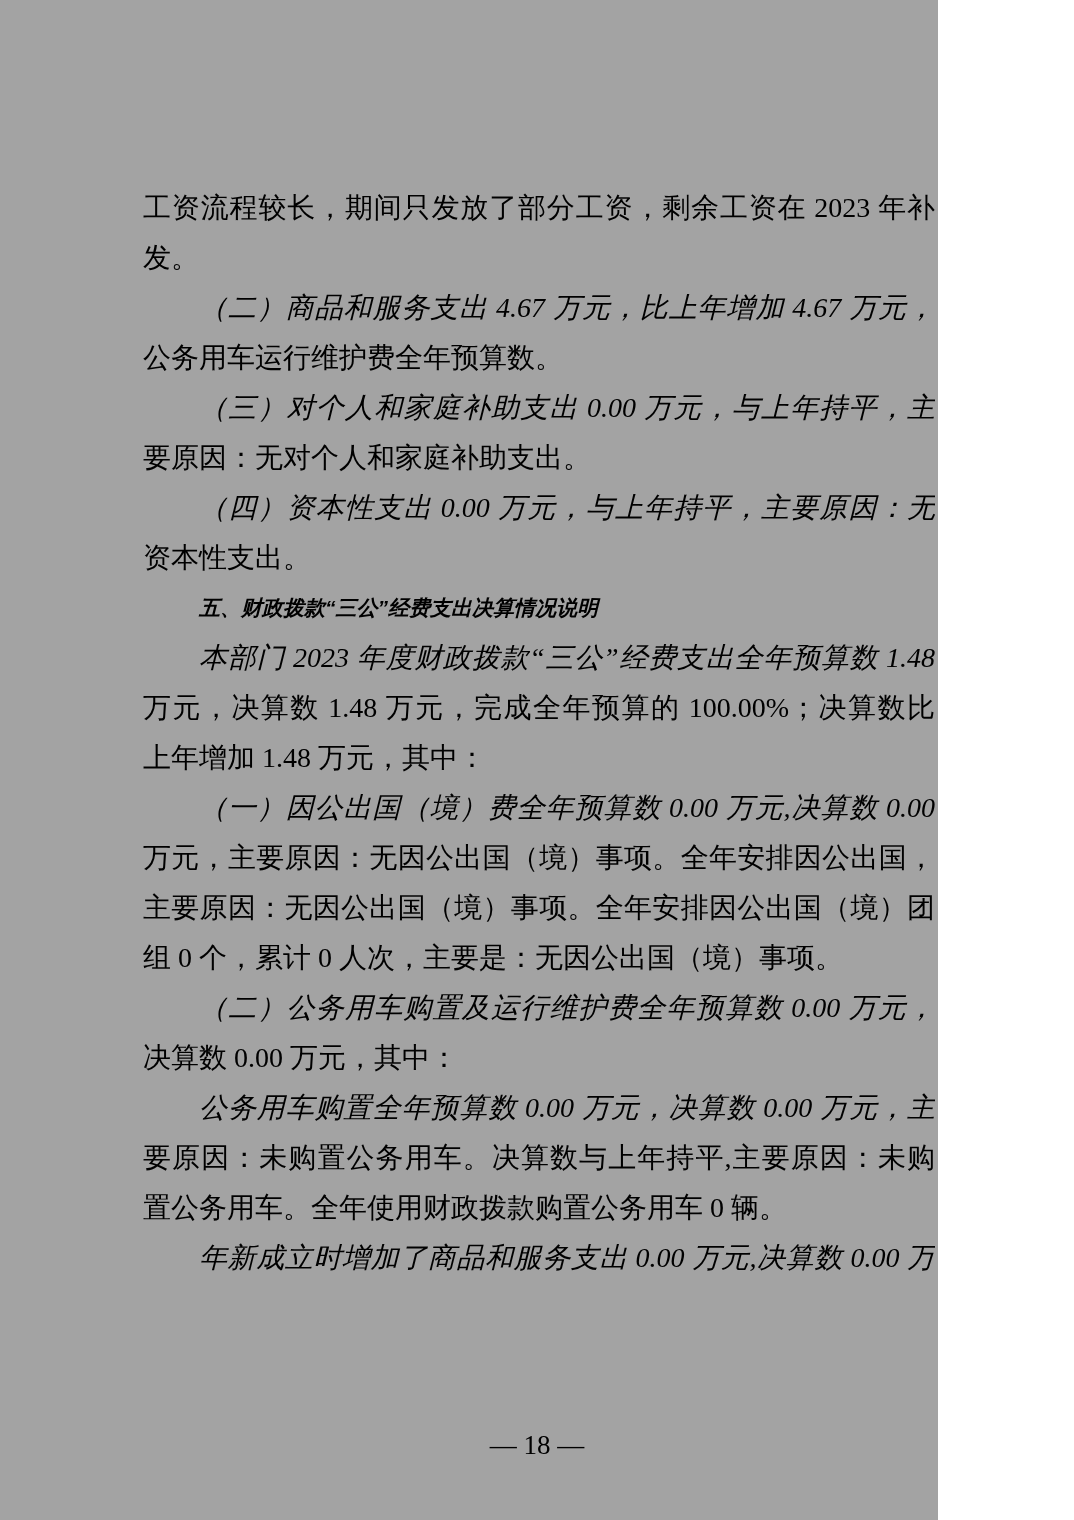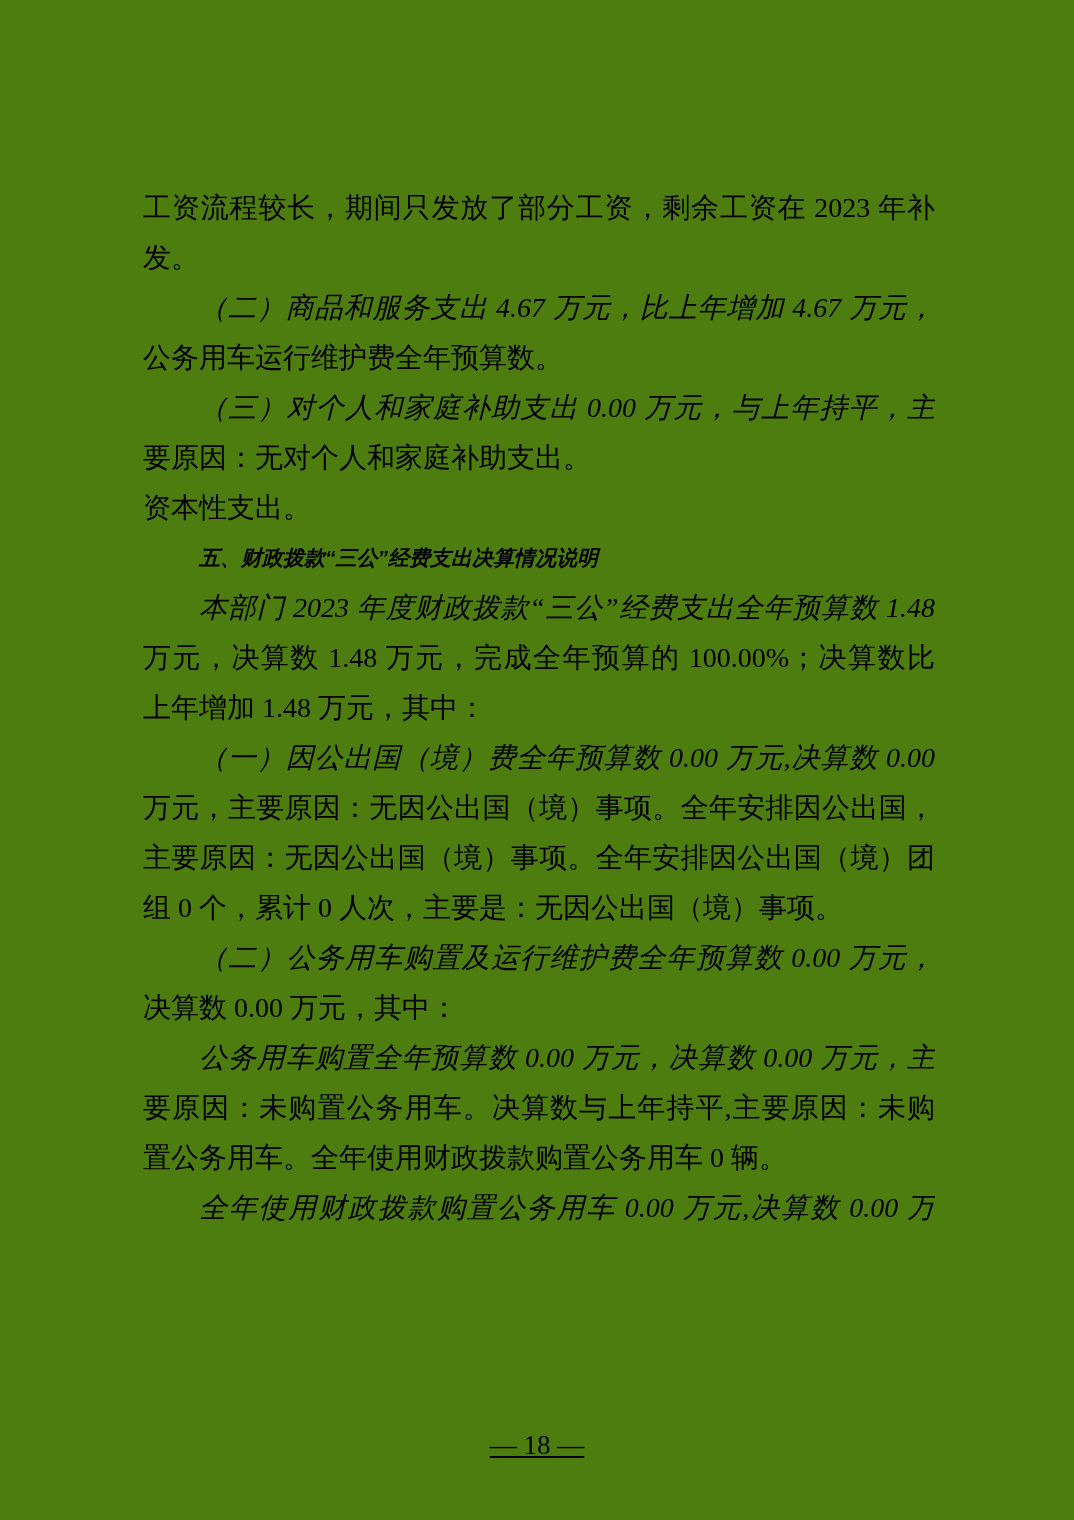--- a/index.html
+++ b/index.html
@@ -2,23 +2,23 @@
 <html lang="zh"><head>
 <meta charset="utf-8">
 <style>
   html, body {
     margin: 0;
     padding: 0;
     background: #ffffff;
   }
   .page {
     position: relative;
-    width: 1074px;
+    width: 938px;
     height: 1520px;
-    background: #4d7c0f;
+    background: #a3a3a3;
     color: #000000;
     font-family: "Liberation Serif", serif;
     overflow: hidden;
   }
   .content {
     position: absolute;
     left: 143px;
     top: 183px;
     width: 792px;
   }
@@ -50,44 +50,44 @@
   .footer {
     position: absolute;
     top: 1428px;
     left: 0;
     width: 1074px;
     text-align: center;
     font-size: 27px;
     line-height: 34px;
     color: #000000;
     font-family: "Liberation Serif", serif;
-    text-decoration: underline;
   }
 </style>
 </head>
 <body>
 
 <div class="page">
   <div class="content">
     <div class="line">工资流程较长，期间只发放了部分工资，剩余工资在 2023 年补</div>
     <div class="line end">发。</div>
     <div class="line indent">（二）商品和服务支出 4.67 万元，比上年增加 4.67 万元，</div>
     <div class="line end">公务用车运行维护费全年预算数。</div>
     <div class="line indent">（三）对个人和家庭补助支出 0.00 万元，与上年持平，主</div>
     <div class="line end">要原因：无对个人和家庭补助支出。</div>
+    <div class="line indent">（四）资本性支出 0.00 万元，与上年持平，主要原因：无</div>
     <div class="line end">资本性支出。</div>
     <div class="line indent heading">五、财政拨款“三公”经费支出决算情况说明</div>
     <div class="line indent">本部门 2023 年度财政拨款“三公”经费支出全年预算数 1.48</div>
     <div class="line">万元，决算数 1.48 万元，完成全年预算的 100.00%；决算数比</div>
     <div class="line end">上年增加 1.48 万元，其中：</div>
     <div class="line indent">（一）因公出国（境）费全年预算数 0.00 万元,决算数 0.00</div>
     <div class="line">万元，主要原因：无因公出国（境）事项。全年安排因公出国，</div>
     <div class="line">主要原因：无因公出国（境）事项。全年安排因公出国（境）团</div>
     <div class="line end">组 0 个，累计 0 人次，主要是：无因公出国（境）事项。</div>
     <div class="line indent">（二）公务用车购置及运行维护费全年预算数 0.00 万元，</div>
     <div class="line end">决算数 0.00 万元，其中：</div>
     <div class="line indent">公务用车购置全年预算数 0.00 万元，决算数 0.00 万元，主</div>
     <div class="line">要原因：未购置公务用车。决算数与上年持平,主要原因：未购</div>
     <div class="line end">置公务用车。全年使用财政拨款购置公务用车 0 辆。</div>
-    <div class="line indent">全年使用财政拨款购置公务用车 0.00 万元,决算数 0.00 万</div>
+    <div class="line indent">年新成立时增加了商品和服务支出 0.00 万元,决算数 0.00 万</div>
   </div>
   <div class="footer">— 18 —</div>
 </div>
 
 </body></html>

